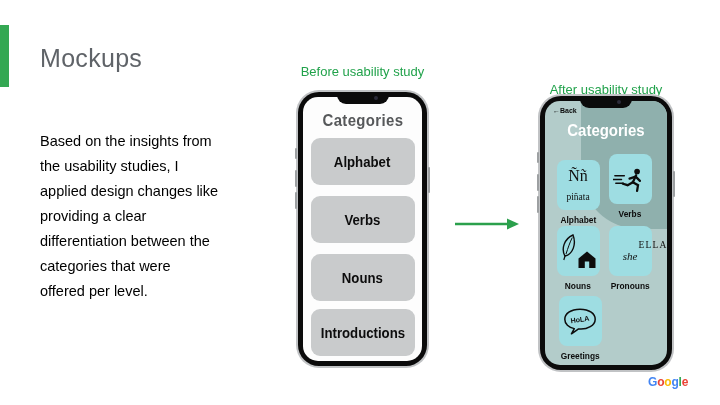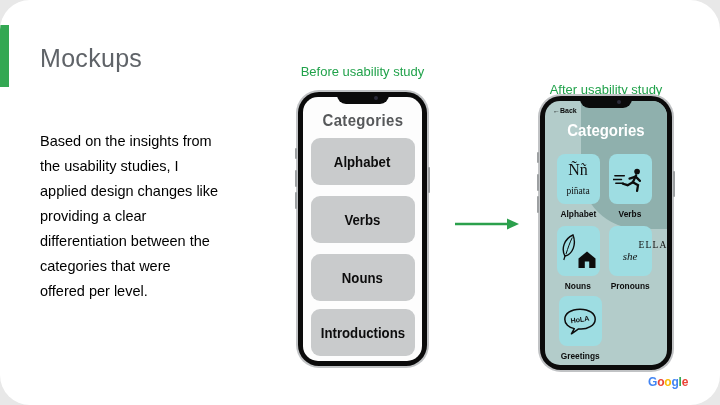--- a/index.html
+++ b/index.html
@@ -1,21 +1,20 @@
 <!DOCTYPE html>
 <html><head>
 <meta charset="utf-8">
 <style>
   * { margin:0; padding:0; box-sizing:border-box; }
   html,body { background:#e8e8e8; }
   .slide {
     position:relative; width:720px; height:405px; background:#ffffff;
     font-family:"Liberation Sans", sans-serif; overflow:hidden;
     margin:0 auto;
-    border-radius:30px;
   }
   .abs { position:absolute; }
   .cond { display:inline-block; transform:scaleX(0.88); transform-origin:center; white-space:nowrap; }
 
   
   .accent-bar { left:0; top:25px; width:9px; height:62px; background:#34A853; }
   .page-title { left:40px; top:44px; font-size:25px; color:#5f6368; letter-spacing:0.3px; }
   .body-par  { left:40px; top:129px; width:240px; font-size:14.5px; line-height:25px; color:#000000; }
 
   
@@ -48,21 +47,21 @@
           font-weight:bold; font-size:15px; color:#0d0d0d; }
   .bbtn-1 { top:41px; } .bbtn-2 { top:99px; } .bbtn-3 { top:157px; } .bbtn-4 { top:212px; }
 
   
   .blob { position:absolute; top:0; right:0; width:86px; height:128px; background:#8FB0AD;
           border-radius:0 0 0 58px; }
   .back-btn { position:absolute; top:6px; left:8px; font-size:7px; font-weight:bold; color:#0c0c0c; z-index:6; }
   .ascreen-title { position:absolute; top:20px; width:100%; text-align:center; color:#ffffff;
                    font-weight:bold; font-size:17px; z-index:2; }
   .cell { position:absolute; width:54px; display:flex; flex-direction:column; align-items:center; z-index:2; }
-  .cell-1 { left:6px;  top:53px; }
+  .cell-1 { left:6px;  top:59px; }
   .cell-2 { left:58px; top:53px; }
   .cell-3 { left:6px;  top:125px; }
   .cell-4 { left:58px; top:125px; }
   .cell-5 { left:8px;  top:195px; }
   .card { width:43px; height:50px; background:#9EDDE2; border-radius:8px; display:flex;
           flex-direction:column; align-items:center; justify-content:center; color:#101010; }
   .clabel { margin-top:4px; font-size:9.5px; font-weight:bold; color:#0c0c0c; }
   .nn { font-family:"Liberation Serif", serif; font-size:16px; line-height:1; }
   .pinata { font-family:"Liberation Serif", serif; font-size:9.5px; margin-top:8px; }
   .ella { font-family:"Liberation Serif", serif; font-size:9.5px; letter-spacing:1.2px;padding-left:46px; }

